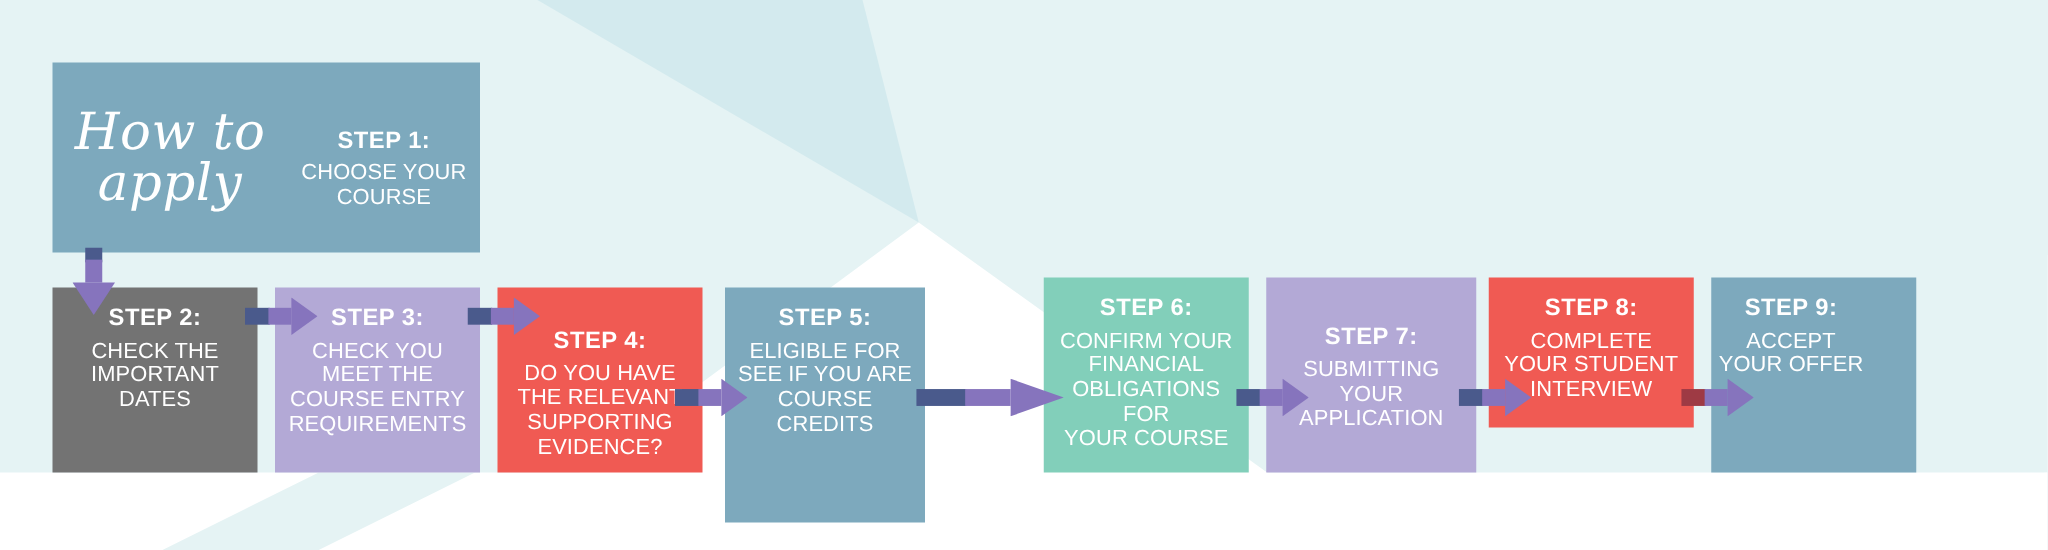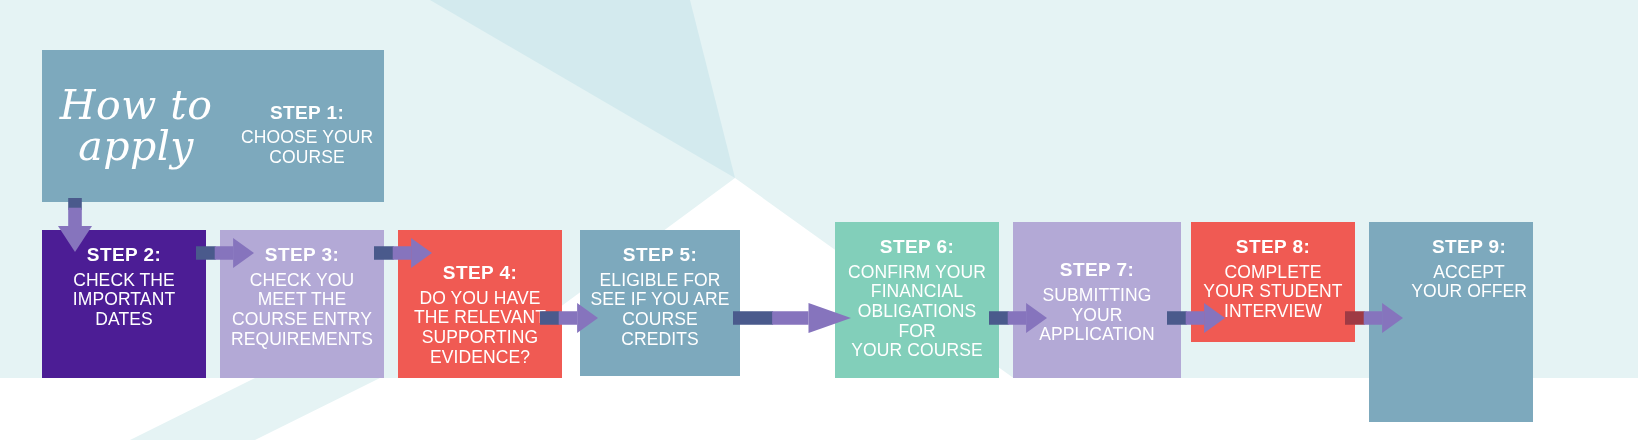--- a/index.html
+++ b/index.html
@@ -101,21 +101,21 @@
 
   <div class="step-box" id="hero-box">
     <div id="hero-title">How to apply</div>
     <div class="step-inner">
       <div class="step-title">STEP 1:</div>
       <div class="step-desc">CHOOSE YOUR COURSE</div>
     </div>
   </div>
 
   <div id="steps-row">
-      <div class="step-box" style="left: 42px; top: 230px; width: 164px; height: 148px; background: #4c1d95; display: flex; flex-direction: column; align-items: center; justify-content: flex-start; padding-top: 14px;">
+      <div class="step-box" style="left: 42px; top: 230px; width: 164px; height: 148px; background: #737373; display: flex; flex-direction: column; align-items: center; justify-content: flex-start; padding-top: 14px;">
         <div class="step-inner">
           <div class="step-title">STEP 2:</div>
           <div class="step-desc">
             <div>CHECK THE</div>
             <div>IMPORTANT</div>
             <div>DATES</div>
           </div>
         </div>
       </div>
       <div class="step-box" style="left: 220px; top: 230px; width: 164px; height: 148px; background: rgb(179, 169, 214); display: flex; flex-direction: column; align-items: center; justify-content: flex-start; padding-top: 14px;">
@@ -133,21 +133,21 @@
         <div class="step-inner">
           <div class="step-title">STEP 4:</div>
           <div class="step-desc">
             <div>DO YOU HAVE</div>
             <div>THE RELEVANT</div>
             <div>SUPPORTING</div>
             <div>EVIDENCE?</div>
           </div>
         </div>
       </div>
-      <div class="step-box" style="left: 580px; top: 230px; width: 160px; height: 146px; background: rgb(125, 169, 189); display: flex; flex-direction: column; align-items: flex-end; justify-content: flex-start; padding-top: 14px;">
+      <div class="step-box" style="left: 580px; top: 230px; width: 160px; height: 188px; background: rgb(125, 169, 189); display: flex; flex-direction: column; align-items: flex-end; justify-content: flex-start; padding-top: 14px;">
         <div class="step-inner">
           <div class="step-title">STEP 5:</div>
           <div class="step-desc">
             <div>ELIGIBLE FOR</div>
             <div>SEE IF YOU ARE</div>
             <div>COURSE CREDITS</div>
           </div>
         </div>
       </div>
       <div class="step-box" style="left: 835px; top: 222px; width: 164px; height: 156px; background: rgb(130, 207, 186); display: flex; flex-direction: column; align-items: center; justify-content: flex-start; padding-top: 14px;">
@@ -174,21 +174,21 @@
       <div class="step-box" style="left: 1191px; top: 222px; width: 164px; height: 120px; background: rgb(240, 90, 83); display: flex; flex-direction: column; align-items: center; justify-content: flex-start; padding-top: 14px;">
         <div class="step-inner">
           <div class="step-title">STEP 8:</div>
           <div class="step-desc">
             <div>COMPLETE</div>
             <div>YOUR STUDENT</div>
             <div>INTERVIEW</div>
           </div>
         </div>
       </div>
-      <div class="step-box" style="left: 1369px; top: 222px; width: 164px; height: 200px; background: rgb(125, 169, 189); display: flex; flex-direction: column; align-items: flex-end; justify-content: flex-start; padding-top: 14px;">
+      <div class="step-box" style="left: 1369px; top: 222px; width: 164px; height: 156px; background: rgb(125, 169, 189); display: flex; flex-direction: column; align-items: flex-start; justify-content: flex-start; padding-top: 14px;">
         <div class="step-inner">
           <div class="step-title">STEP 9:</div>
           <div class="step-desc">
             <div>ACCEPT</div>
             <div>YOUR OFFER</div>
           </div>
         </div>
       </div>
     </div>
 

